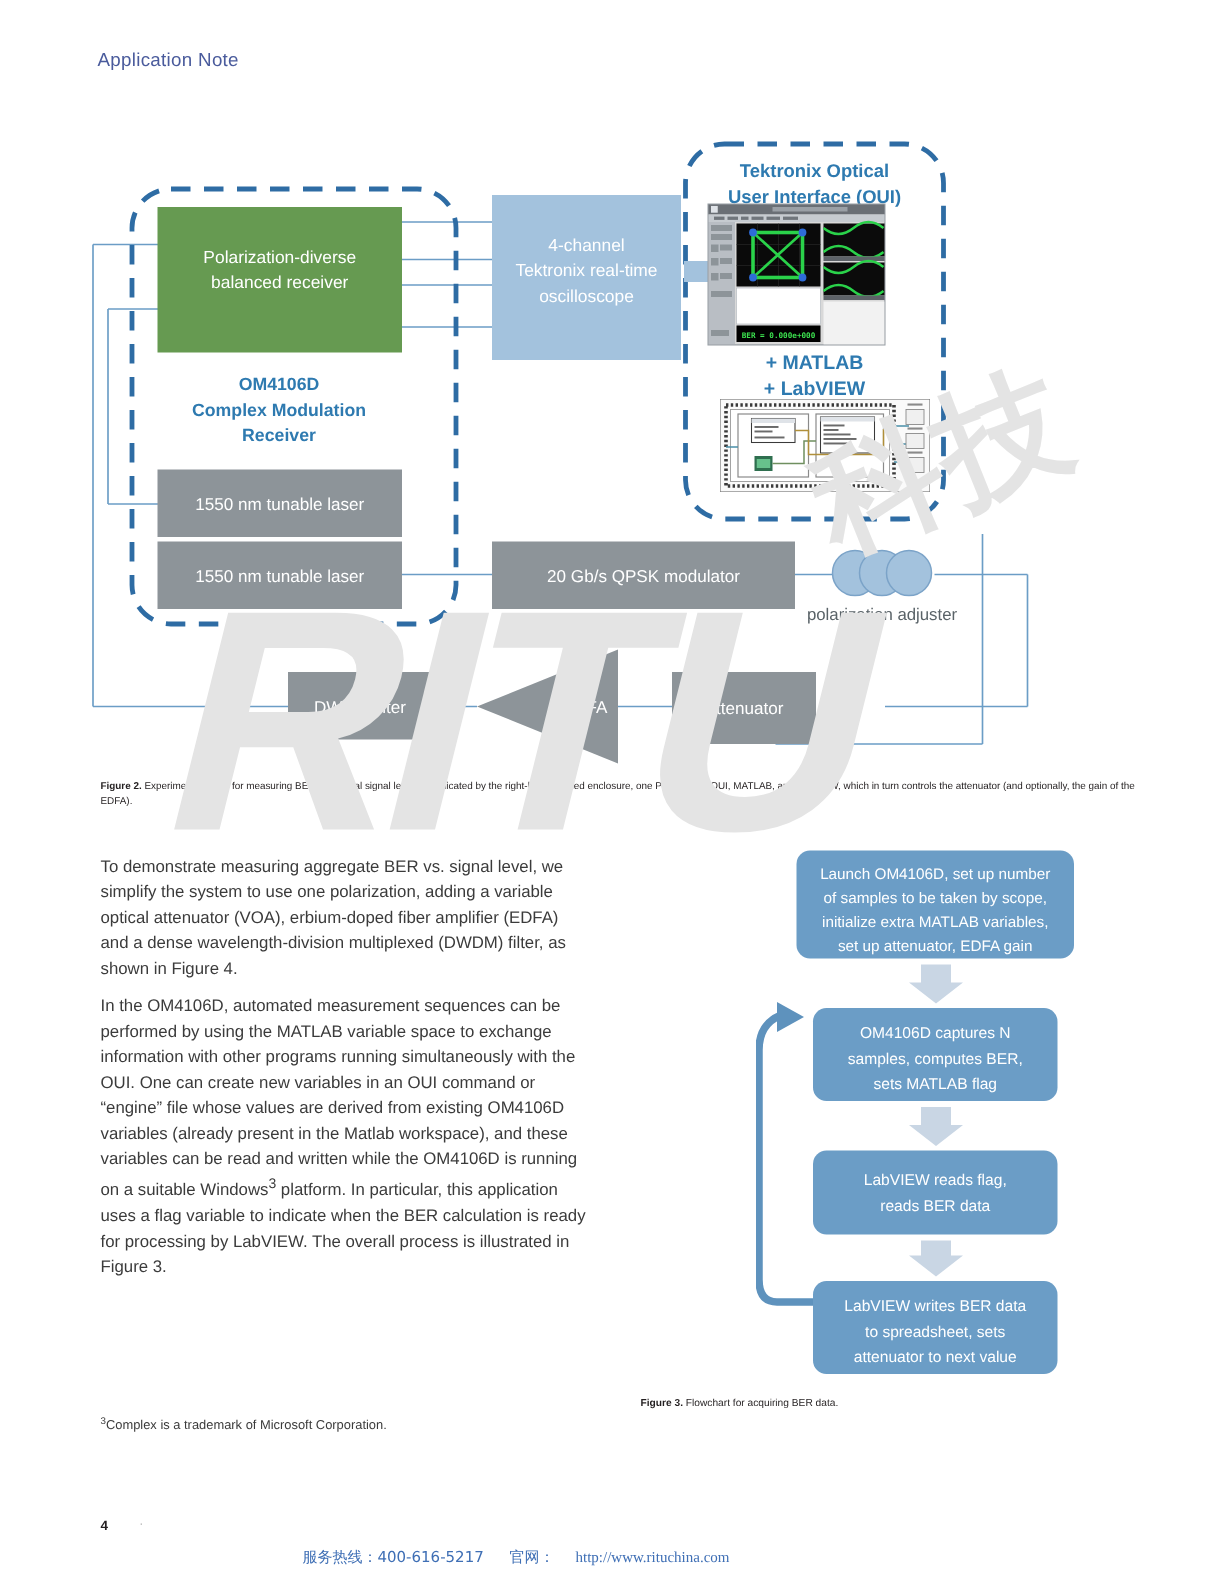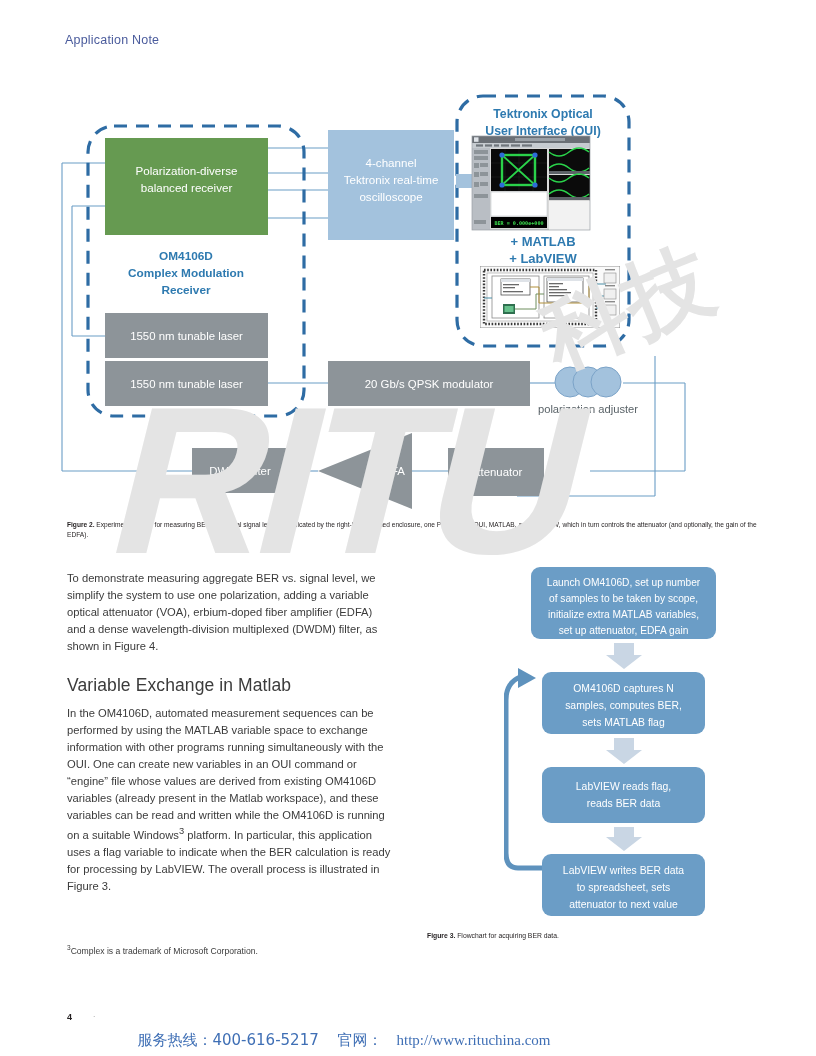--- a/index.html
+++ b/index.html
@@ -124,21 +124,21 @@
     position: absolute;
     left: 93px; top: 1013px;
     font-size: 7px;
     color: #999;
     z-index: 6;
   }
   .footer-bar {
     position: absolute;
     left: 0; top: 1031px; width: 688px;
     text-align: center;
-    font-size: 15px;
+    font-size: 10px;
     color: #3f6fb5;
     font-family: "DejaVu Sans", sans-serif;
     z-index: 6;
   }
   .footer-bar span { margin: 0 7px; }
   .footer-url { font-family: "Liberation Serif", serif; }
 </style>
 </head>
 <body>
 
@@ -373,21 +373,20 @@
   </g>
 </svg>
 </div>
 
 <div class="fig-caption" id="fig2cap">
   <b>Figure 2.</b><span> Experimental setup for measuring BER vs. optical signal level. As indicated by the right-hand dashed enclosure, one PC runs the OUI, MATLAB, and LabVIEW, which in turn controls the attenuator (and optionally, the gain of the EDFA).</span>
 </div>
 
 <div class="body-col">
   <p>To demonstrate measuring aggregate BER vs. signal level, we simplify the system to use one polarization, adding a variable optical attenuator (VOA), erbium-doped fiber amplifier (EDFA) and a dense wavelength-division multiplexed (DWDM) filter, as shown in Figure 4.</p>
-  <h2>Variable Exchange in Matlab</h2>
   <p class="second"><span>In the OM4106D, automated measurement sequences can be performed by using the MATLAB variable space to exchange information with other programs running simultaneously with the OUI. One can create new variables in an OUI command or “engine” file whose values are derived from existing OM4106D variables (already present in the Matlab workspace), and these variables can be read and written while the OM4106D is running on a suitable Windows</span><sup>3</sup><span> platform. In particular, this application uses a flag variable to indicate when the BER calculation is ready for processing by LabVIEW. The overall process is illustrated in Figure 3.</span></p>
 </div>
 
 <div class="footnote"><sup>3</sup><span>Complex is a trademark of Microsoft Corporation.</span></div>
 
 <div id="fig3">
 <svg width="240" height="365" viewBox="0 0 240 365" xmlns="http://www.w3.org/2000/svg">
 
   <g fill="none" stroke="#5e92bd" stroke-width="5">
     <path d="M38 303 H14 Q2 303 2 288 V135 Q2 118 16 112"></path>

